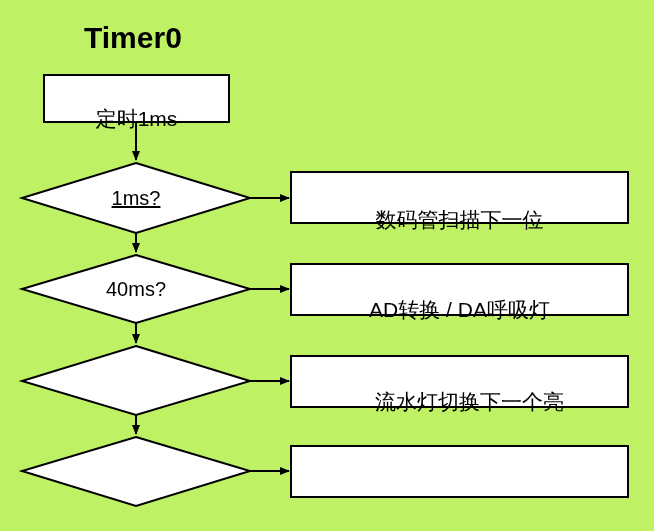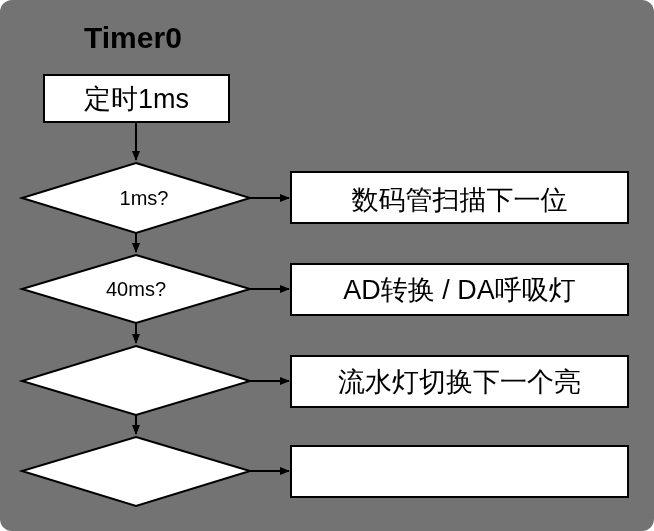--- a/index.html
+++ b/index.html
@@ -9,23 +9,22 @@
     background: #ffffff;
   }
   body {
     font-family: "Liberation Sans", "DejaVu Sans", sans-serif;
     color: #000000;
   }
   #canvas {
     position: relative;
     width: 654px;
     height: 531px;
-    background: #737373;
+    background: #bef264;
     overflow: hidden;
-    border-radius: 12px;
   }
   #flow-svg {
     position: absolute;
     left: 0;
     top: 0;
     width: 654px;
     height: 531px;
   }
   .chart-title {
     position: absolute;
@@ -39,22 +38,23 @@
   }
   .node-label {
     position: absolute;
     display: flex;
     align-items: center;
     justify-content: center;
     white-space: nowrap;
     pointer-events: none;
   }
   .proc-label {
-    font-size: 27px;
+    font-size: 21px;
     line-height: 34px;
+    margin-top: 20px;
   }
   .dec-label {
     font-size: 20px;
     line-height: 24px;
   }
 </style>
 </head>
 <body>
 
 <div id="canvas">
@@ -88,20 +88,20 @@
     <rect x="291" y="172" width="337" height="51" fill="#ffffff" stroke="#000000" stroke-width="2"></rect>
     <rect x="291" y="264" width="337" height="51" fill="#ffffff" stroke="#000000" stroke-width="2"></rect>
     <rect x="291" y="356" width="337" height="51" fill="#ffffff" stroke="#000000" stroke-width="2"></rect>
     <rect x="291" y="446" width="337" height="51" fill="#ffffff" stroke="#000000" stroke-width="2"></rect>
   </svg>
 
   <div class="chart-title">Timer0</div>
 
   <div class="node-label proc-label" style="left:44px; top:75px; width:185px; height:47px;">定时1ms</div>
 
-  <div class="node-label dec-label" style="left:30px; top:163px; width:228px; height:70px;">1ms?</div>
+  <div class="node-label dec-label" style="left:22px; top:163px; width:228px; height:70px;text-decoration:underline;">1ms?</div>
   <div class="node-label dec-label" style="left:22px; top:255px; width:228px; height:68px;text-align:center;">40ms?</div>
 
   <div class="node-label proc-label" style="left:291px; top:172px; width:337px; height:56px;">数码管扫描下一位</div>
   <div class="node-label proc-label" style="left:291px; top:264px; width:337px; height:51px;">AD转换 / DA呼吸灯</div>
-  <div class="node-label proc-label" style="left:291px; top:356px; width:337px; height:51px;">流水灯切换下一个亮</div>
+  <div class="node-label proc-label" style="left:301px; top:356px; width:337px; height:51px;">流水灯切换下一个亮</div>
 
 </div>
 
 </body></html>

